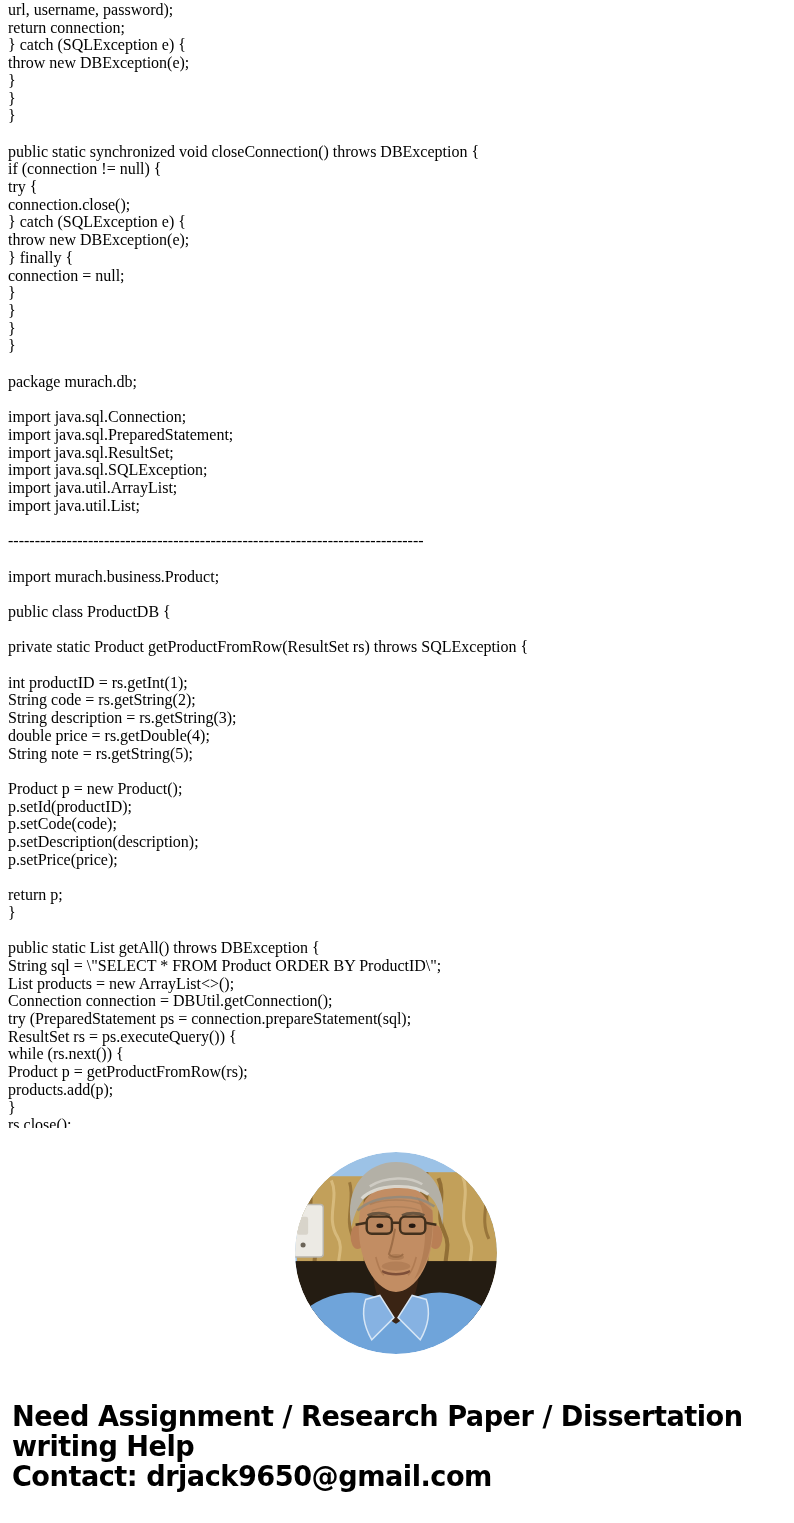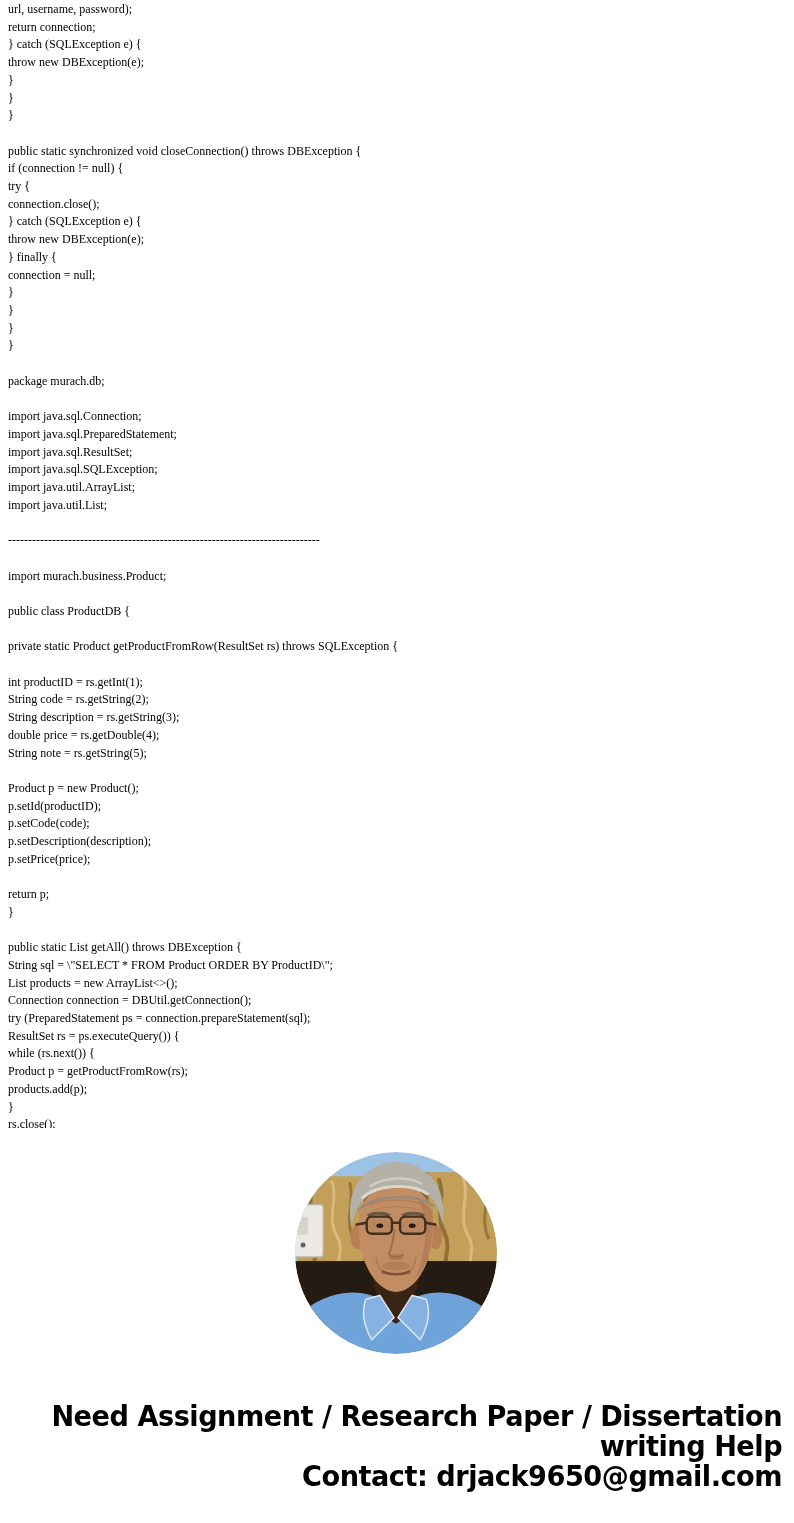--- a/index.html
+++ b/index.html
@@ -13,40 +13,40 @@
   }
   .code-text {
     position: absolute;
     top: 1px;
     left: 8px;
     right: 4px;
     height: 1127px;
     overflow: hidden;
     white-space: pre-wrap;
     font-family: "Liberation Serif", serif;
-    font-size: 12px;
+    font-size: 16px;
     line-height: 17.7px;
     color: #000000;
   }
   .avatar {
     position: absolute;
     top: 1152px;
     left: 295px;
     width: 202px;
     height: 202px;
     border-radius: 50%;
     overflow: hidden;
   }
   .avatar svg { display: block; width: 202px; height: 202px; }
   .promo {
     position: absolute;
     top: 1402px;
     left: 0;
     width: 794px;
-    text-align: right;
+    text-align: left;
     font-family: "DejaVu Sans", sans-serif;
     font-weight: bold;
     font-size: 28px;
     line-height: 30px;
     letter-spacing: -0.5px;
     color: #000000;
   }
   .promo div { transform: scaleX(0.97); transform-origin: center; }
 </style>
 </head>

